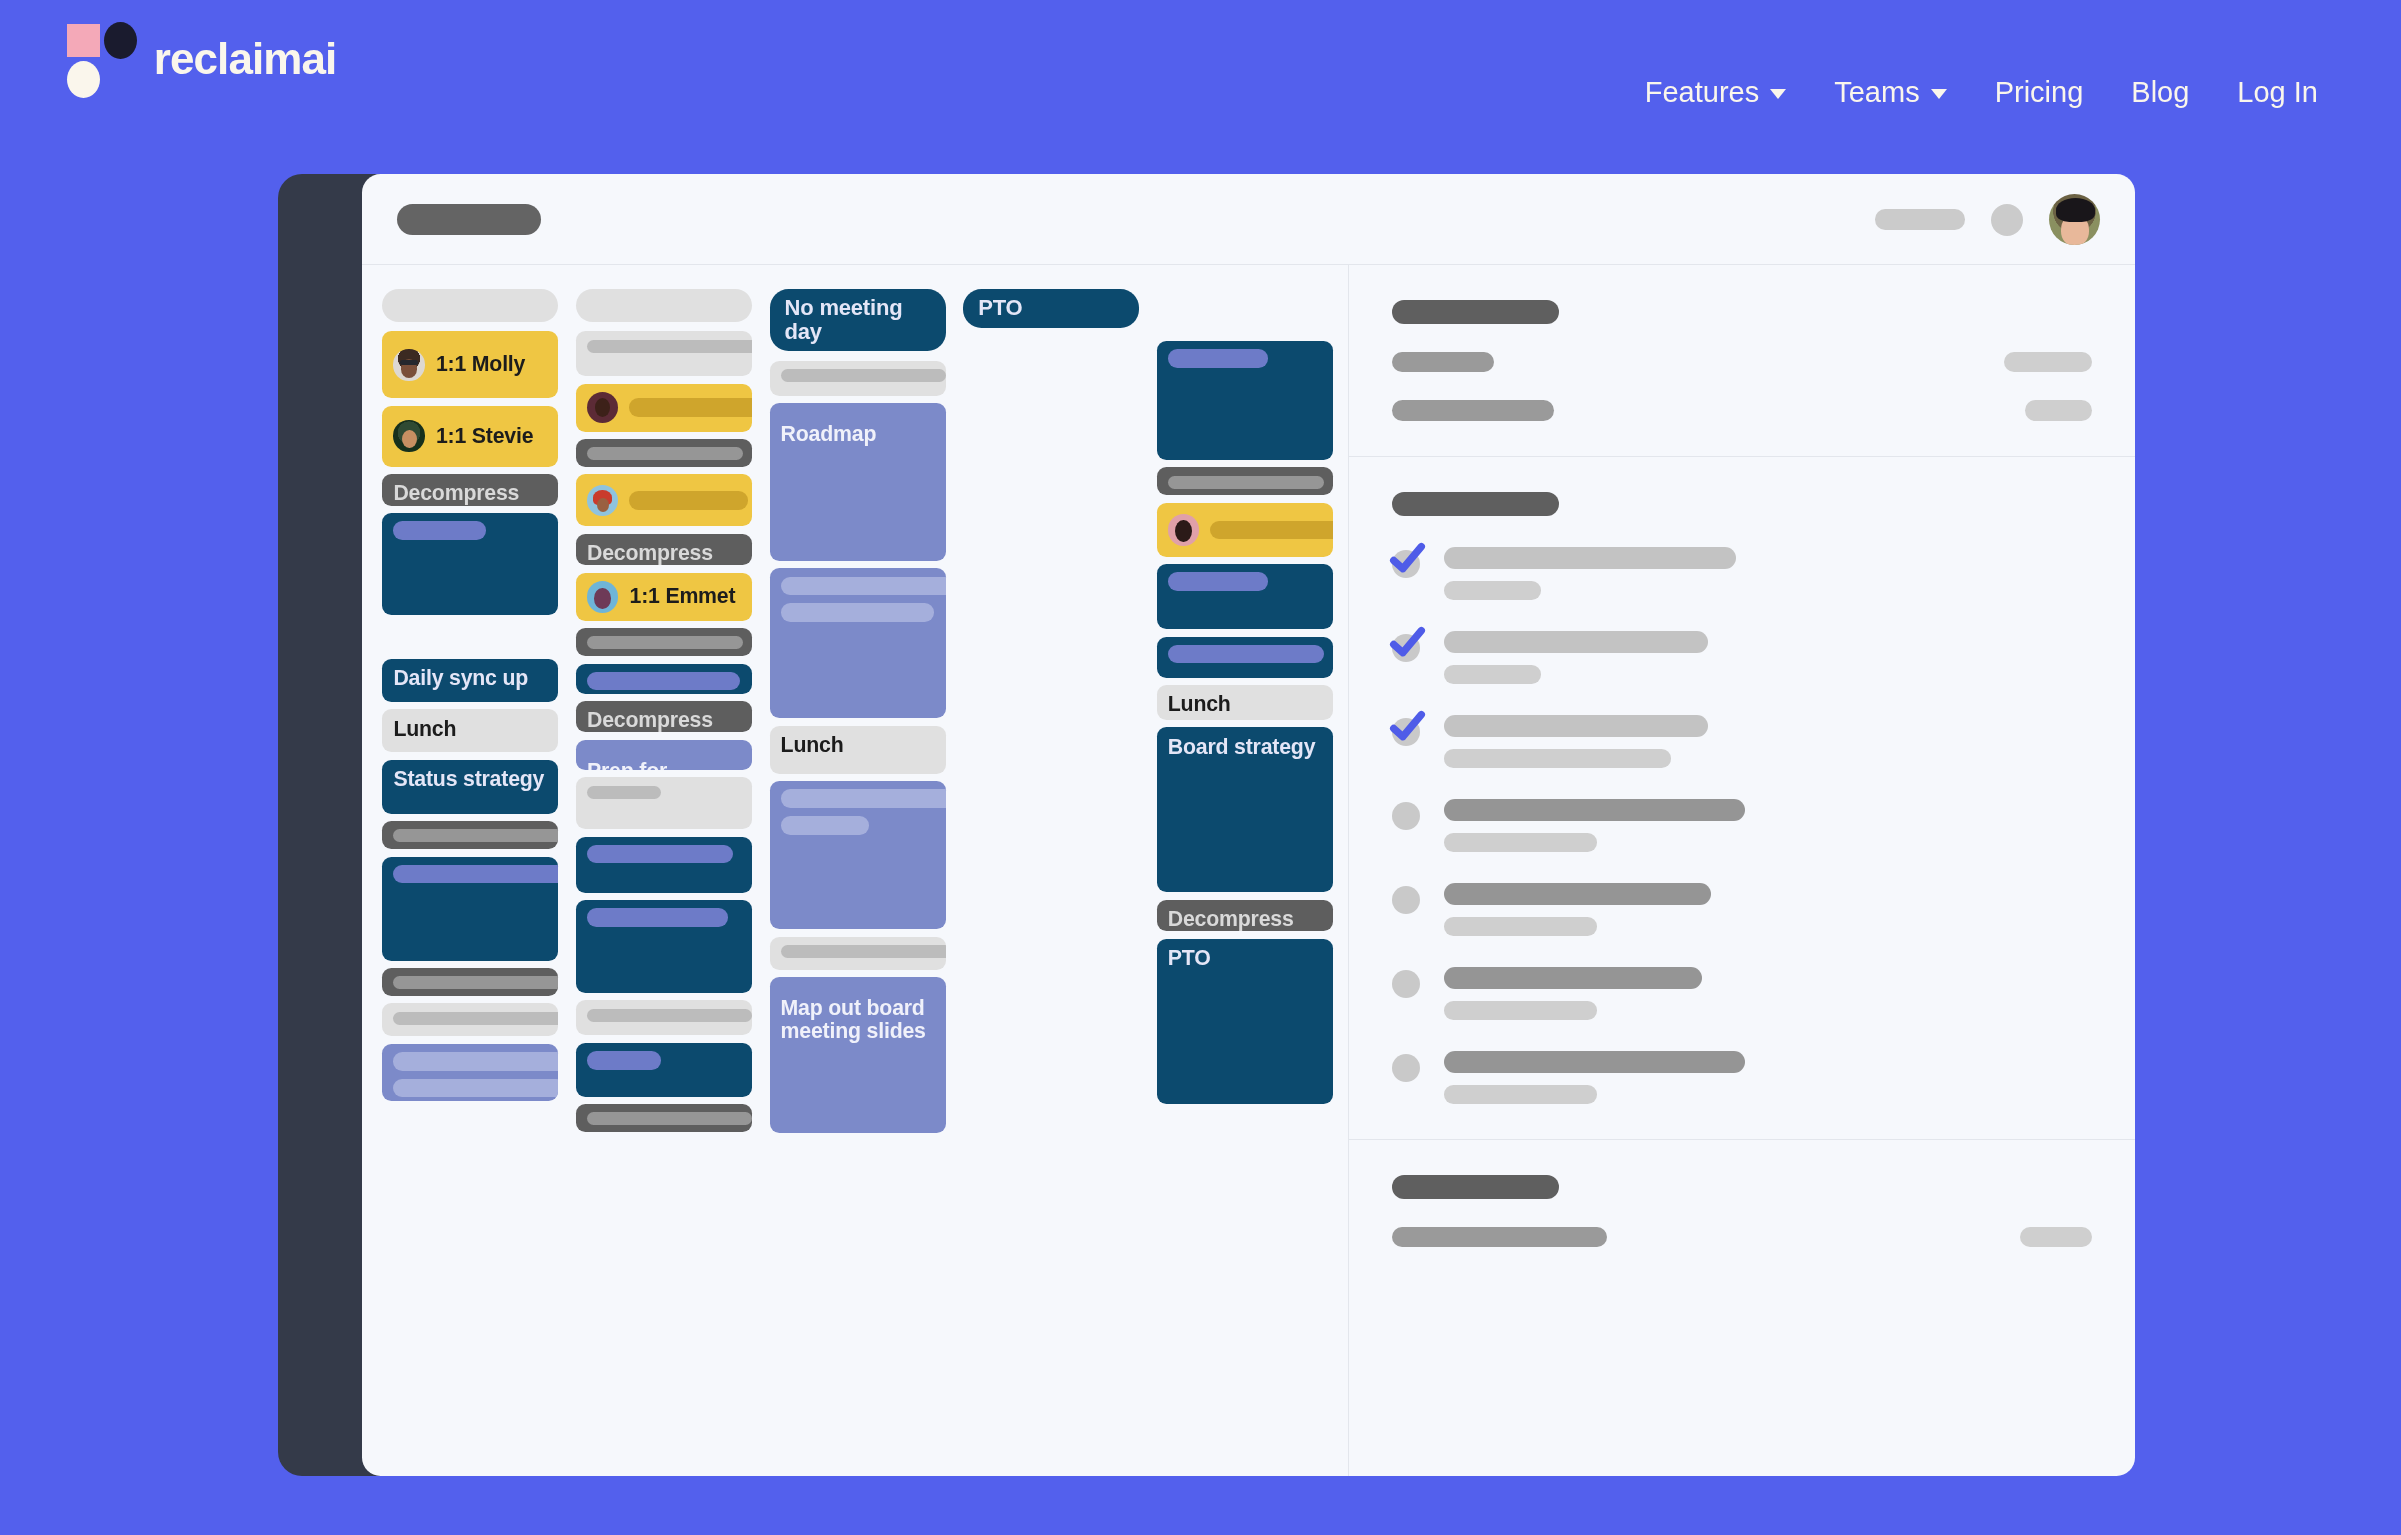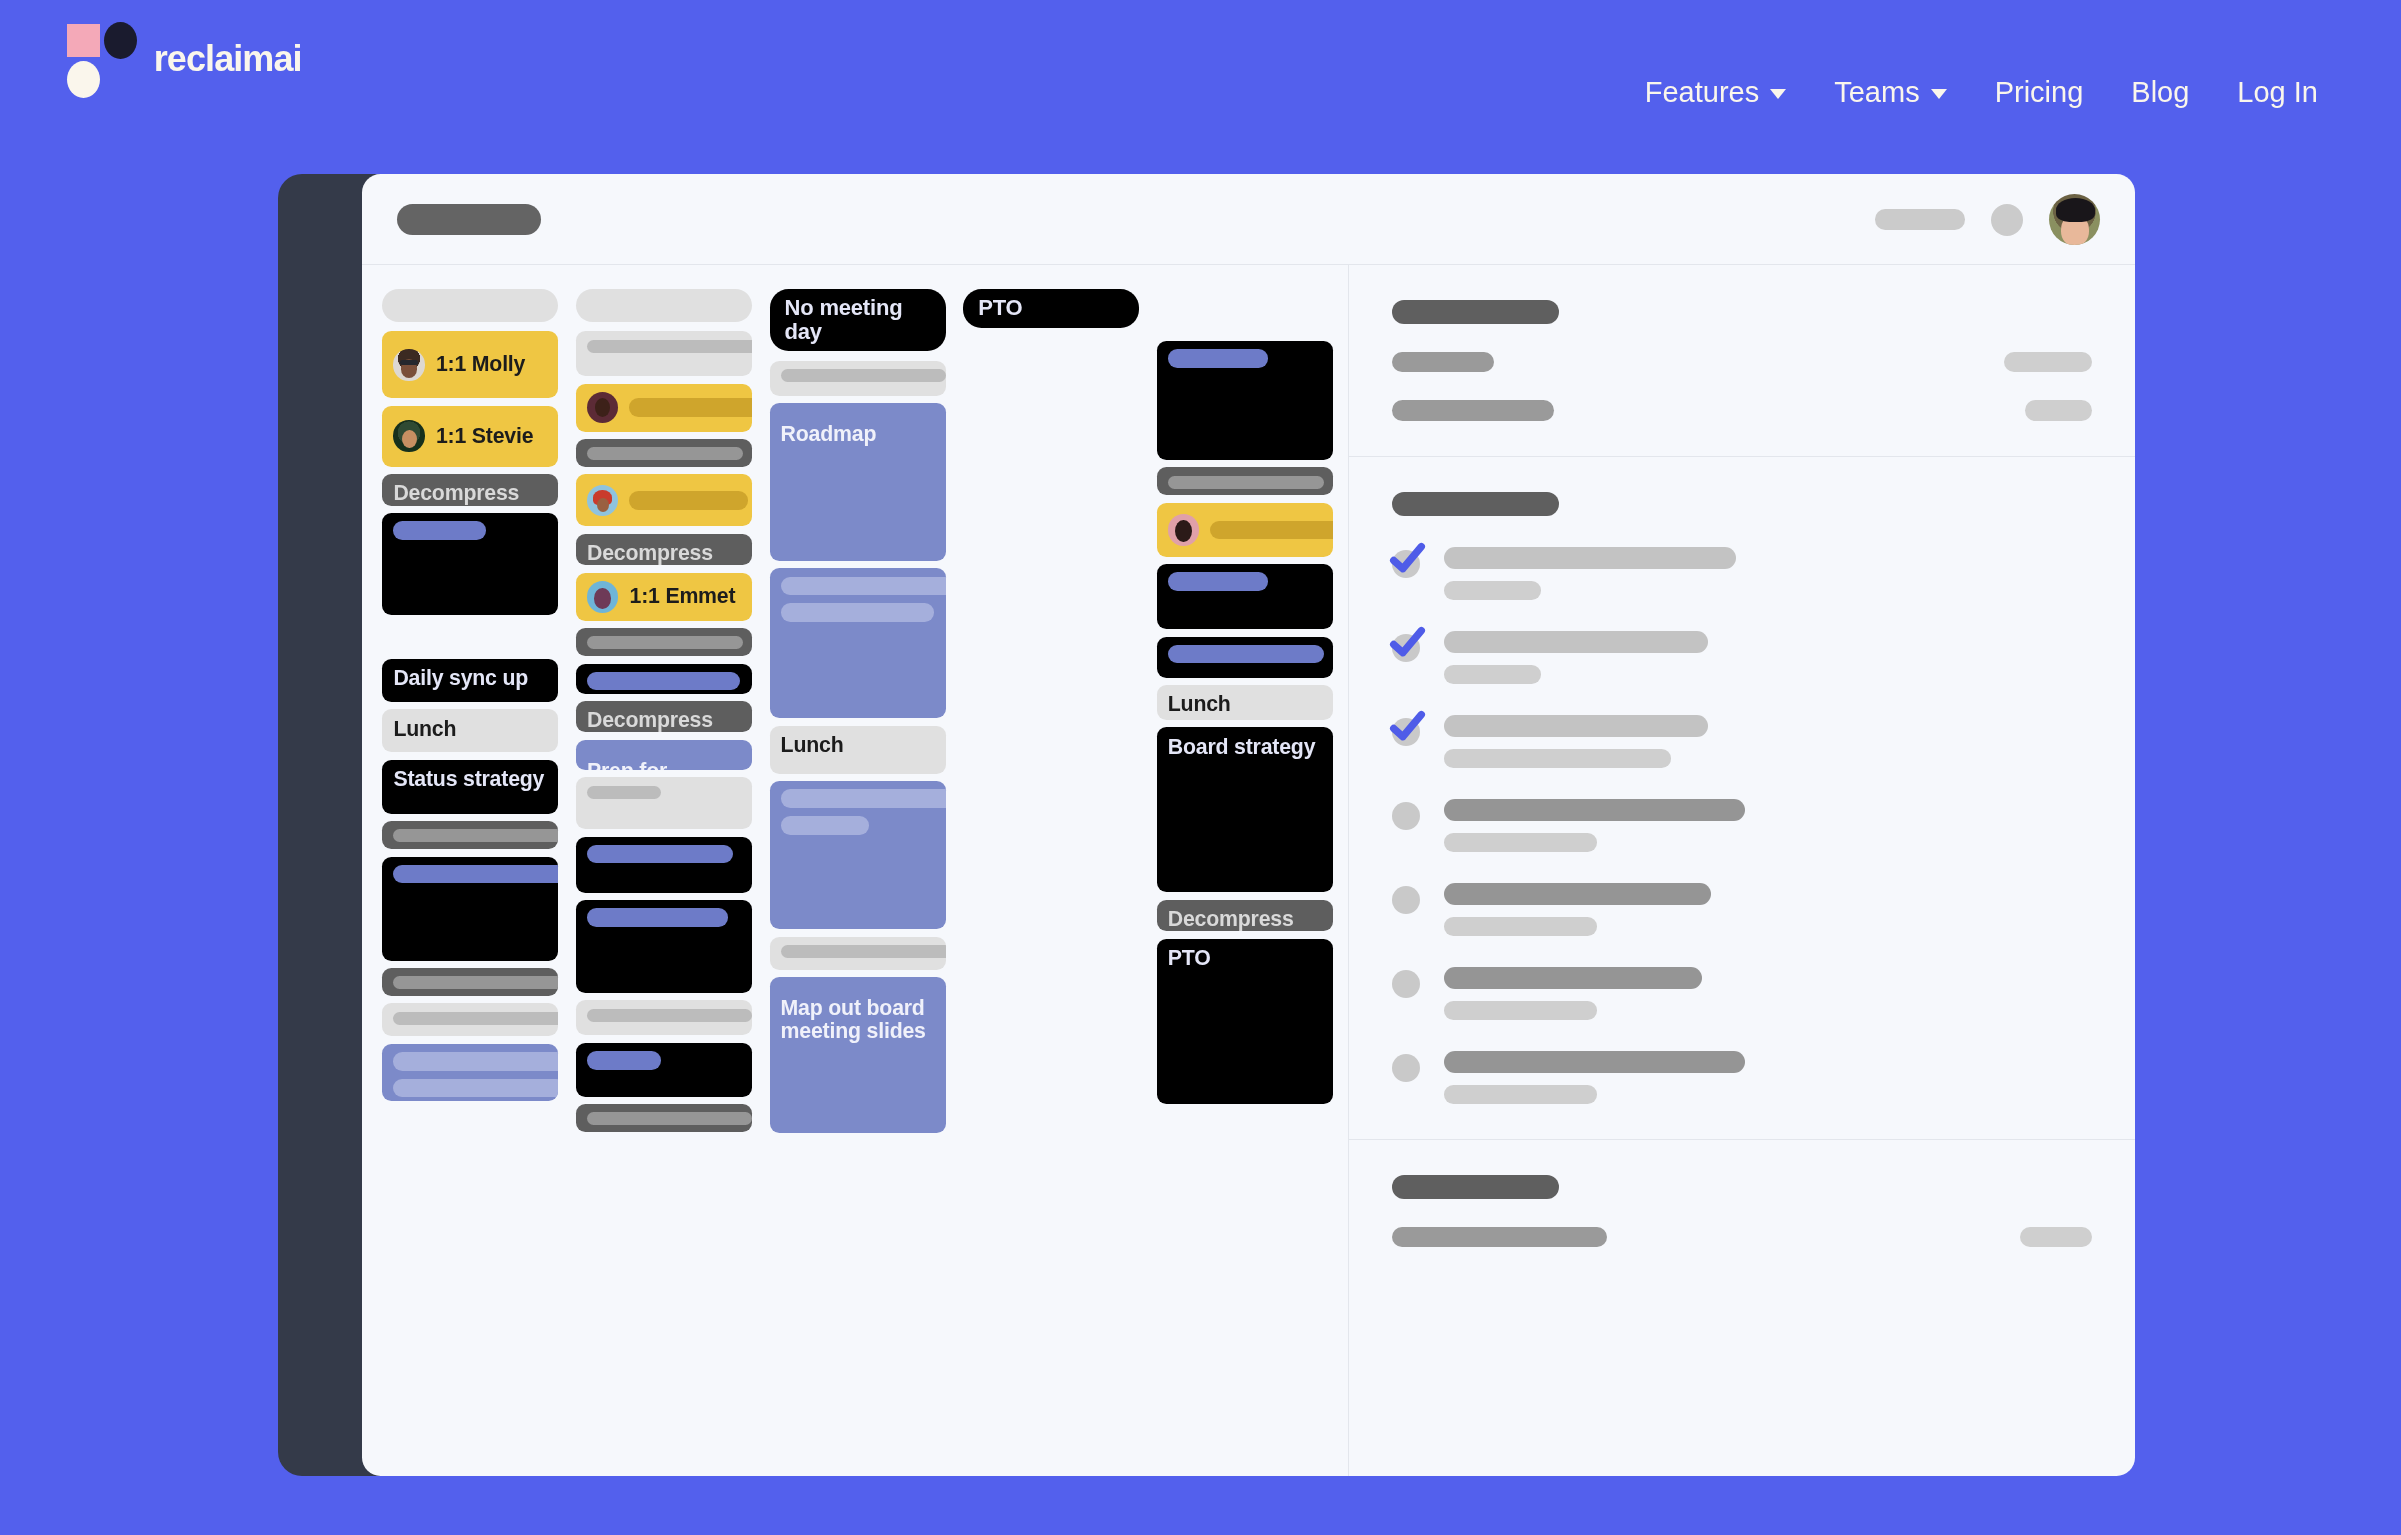--- a/index.html
+++ b/index.html
@@ -32,21 +32,21 @@
   .lm-ellipse-cream { background: #FAF6EC; width: 33px; height: 37px; border-radius: 50%; }
   .lm-triangle {
     width: 0; height: 0;
     border-left: 16.7px solid transparent;
     border-right: 16.7px solid transparent;
     border-bottom: 33px solid #FBC košice;
   }
   .lm-triangle { border-bottom-color: #FBC34A; }
   .logo-text {
     color: #FAF6EC;
-    font-size: 36px;
+    font-size: 44px;
     font-weight: 700;
     letter-spacing: -0.9px;
     line-height: 1;
   }
   .nav-right {
     position: absolute; right: 59px; top: 0;
     height: 121px;
     display: flex; align-items: center; gap: 0; margin-top: 32px;
   }
   .nav-link {
@@ -147,21 +147,21 @@
     padding: 8.3px 11px;
     cursor: pointer;
   }
   .ev-label {
     font-size: 21.3px; font-weight: 700;
     line-height: 1.08;
     letter-spacing: -0.2px;
   }
 
   
-  .t-blue      { background: #000000; }
+  .t-blue      { background: #0c4a6e; }
   .t-blue   .ev-label { color: #E4E6F7; }
   .t-lblue     { background: #7C8AC9; }
   .t-lblue  .ev-label { color: #F0F1FA; margin-top: 12px; }
   .t-yellow    { background: #EFC643; }
   .t-yellow .ev-label { color: #1C1C1C; }
   .t-gray      { background: #5E5E5E; }
   .t-gray   .ev-label { color: #D9D9D9; }
   .t-light     { background: #E0E0E0; }
   .t-light  .ev-label { color: #1C1C1C; }
 

